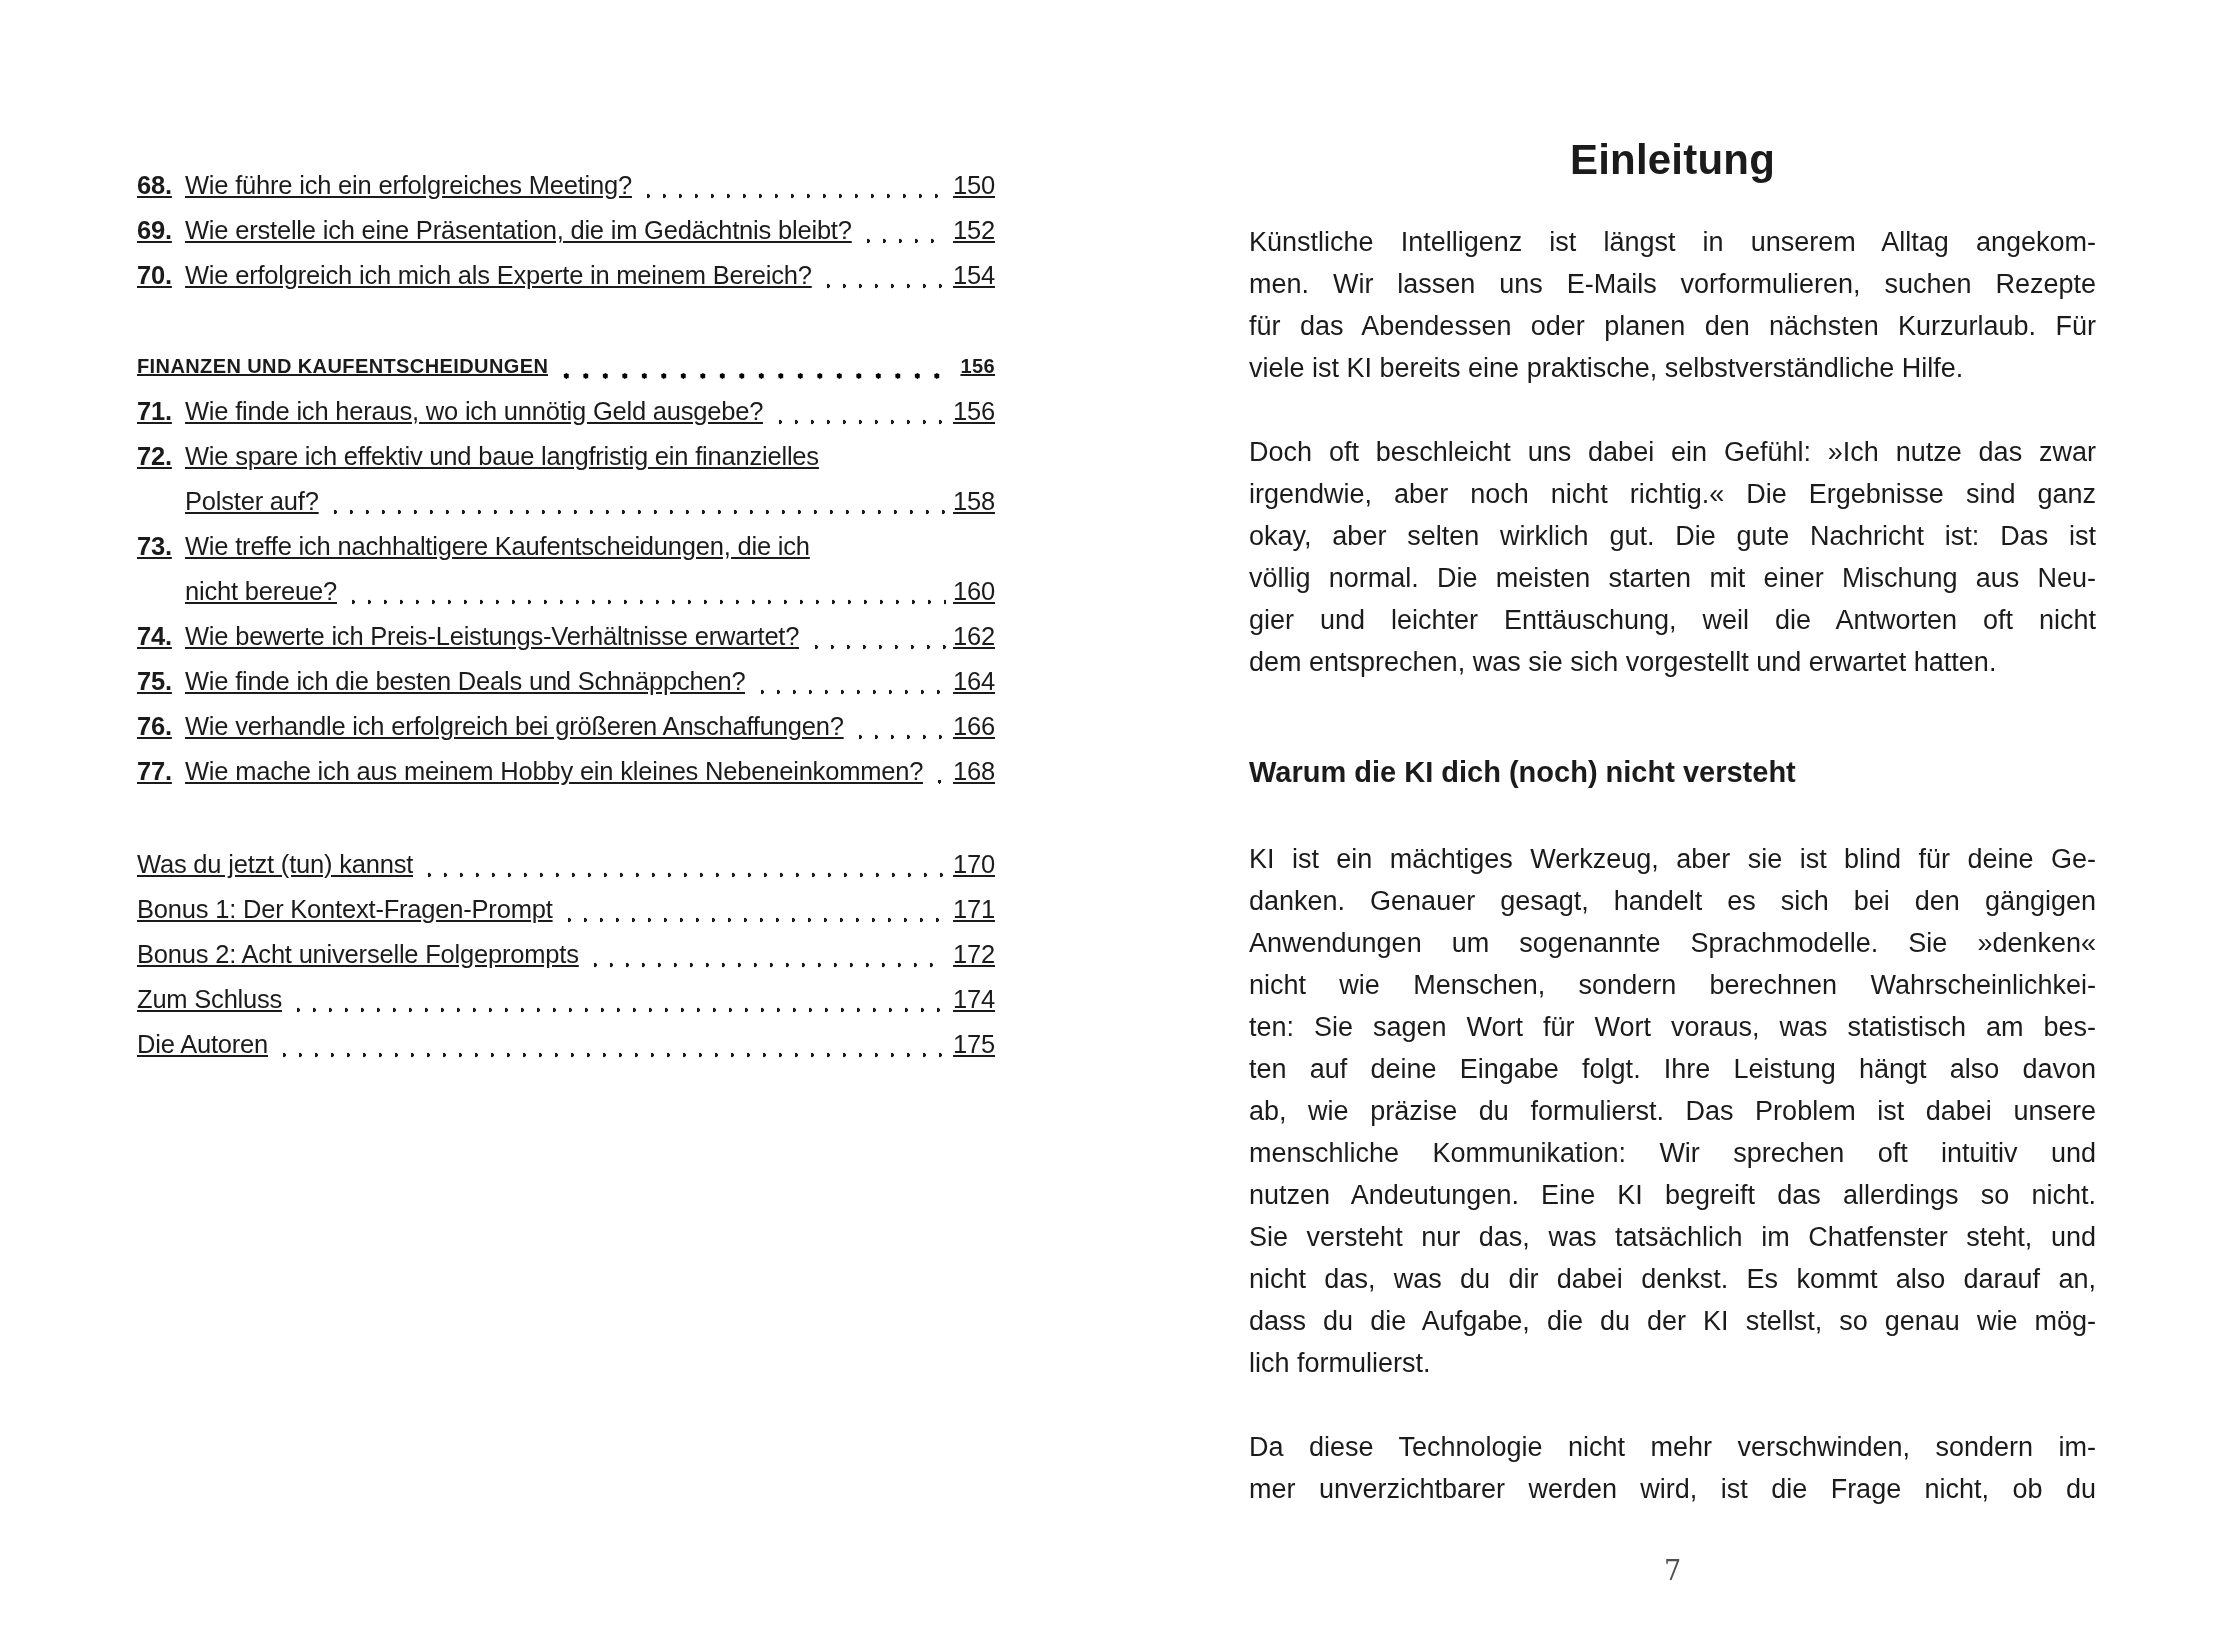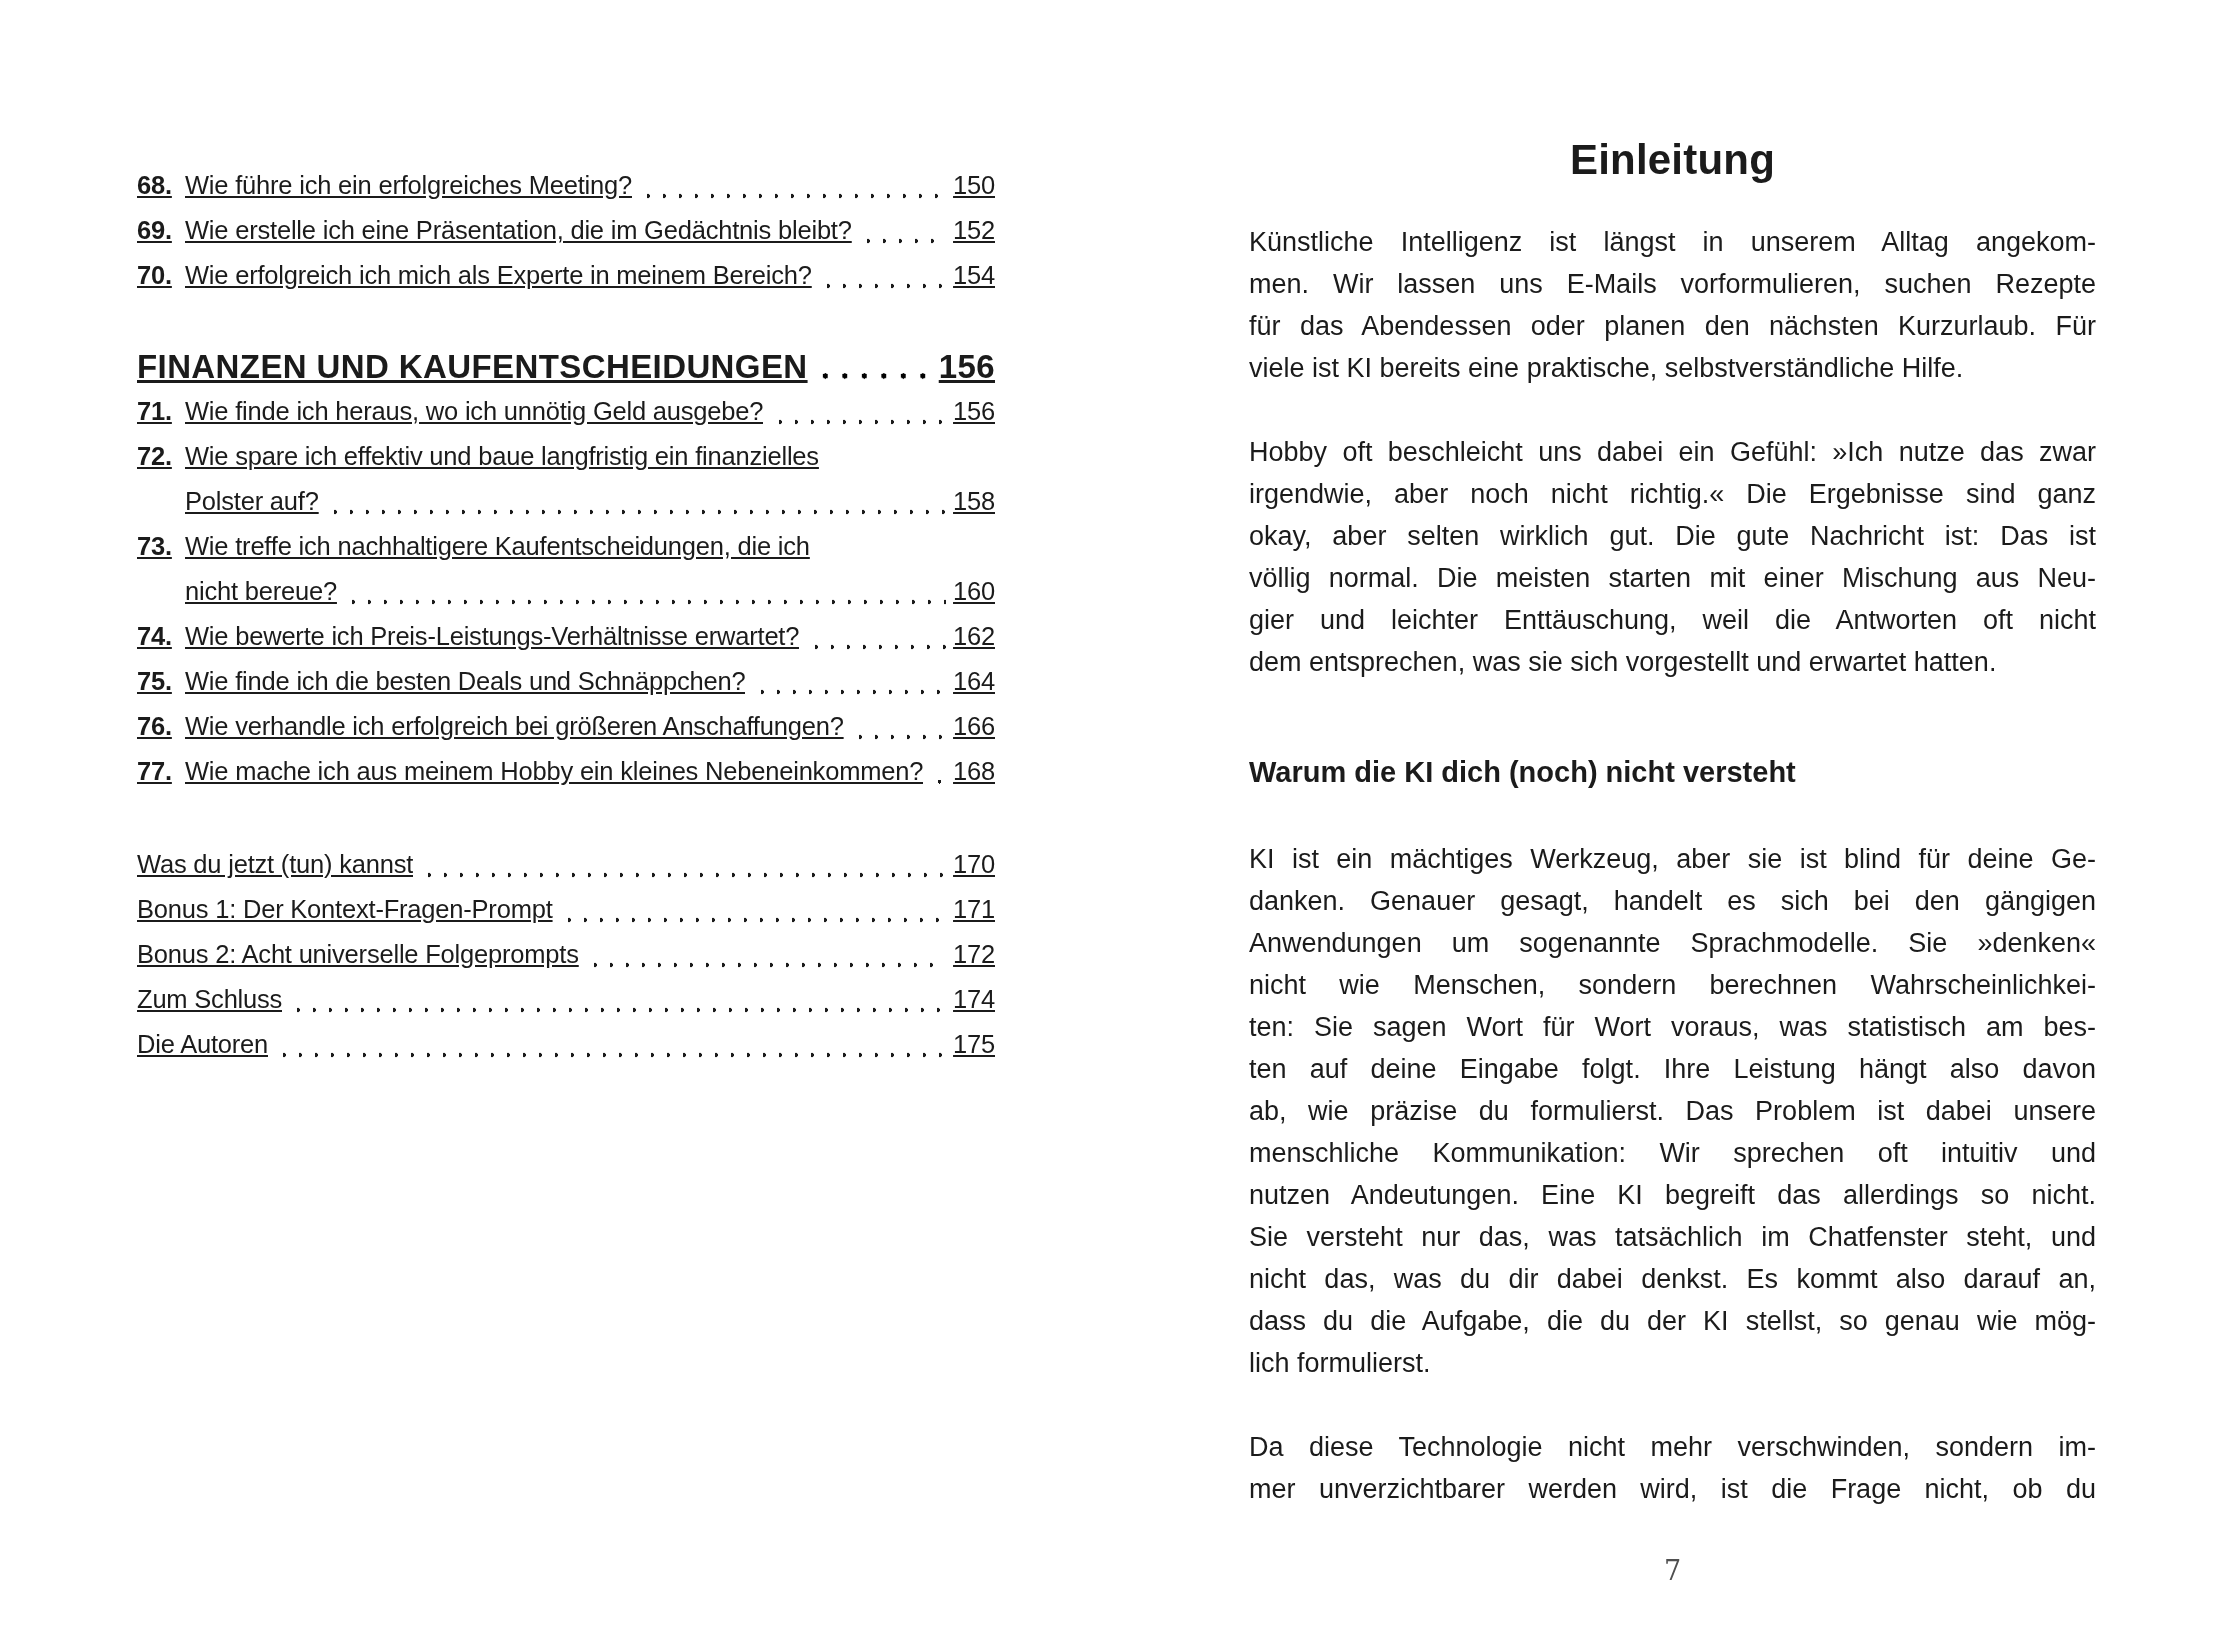--- a/index.html
+++ b/index.html
@@ -43,21 +43,21 @@
     margin: 0 7.4px 9.3px 9.3px;
     background-image: radial-gradient(circle 1.9px at 7.4px 2.8px, #1b1b1b 98%, transparent 100%);
     background-size: 16px 5.6px;
     background-repeat: repeat-x;
   }
   .toc-page { flex: 0 0 auto; }
   .section-row {
     font-weight: bold;
     margin-top: 46px;
     letter-spacing: 0.4px;
-    font-size: 33px;
+    font-size: 20px;
   }
   .section-row .leader {
     background-image: radial-gradient(circle 2.6px at 8.3px 2.8px, #000 98%, transparent 100%);
     background-size: 19.5px 6.5px;
     height: 6.5px;
     margin-bottom: 9.3px;
   }
   .back-matter { margin-top: 48px; }
 
   
@@ -214,21 +214,21 @@
 
   <div class="right-page">
     <h1 class="intro-title">Einleitung</h1>
     <div id="para1" class="para">
         <div class="pline">Künstliche Intelligenz ist längst in unserem Alltag angekom-</div>
         <div class="pline">men. Wir lassen uns E-Mails vorformulieren, suchen Rezepte</div>
         <div class="pline">für das Abendessen oder planen den nächsten Kurzurlaub. Für</div>
         <div class="pline last">viele ist KI bereits eine praktische, selbstverständliche Hilfe.</div>
       </div>
     <div id="para2" class="para">
-        <div class="pline">Hobby oft beschleicht uns dabei ein Gefühl: »Ich nutze das zwar</div>
+        <div class="pline">Doch oft beschleicht uns dabei ein Gefühl: »Ich nutze das zwar</div>
         <div class="pline">irgendwie, aber noch nicht richtig.« Die Ergebnisse sind ganz</div>
         <div class="pline">okay, aber selten wirklich gut. Die gute Nachricht ist: Das ist</div>
         <div class="pline">völlig normal. Die meisten starten mit einer Mischung aus Neu-</div>
         <div class="pline">gier und leichter Enttäuschung, weil die Antworten oft nicht</div>
         <div class="pline last">dem entsprechen, was sie sich vorgestellt und erwartet hatten.</div>
       </div>
     <h2 class="subheading">Warum die KI dich (noch) nicht versteht</h2>
     <div id="para3" class="para">
         <div class="pline">KI ist ein mächtiges Werkzeug, aber sie ist blind für deine Ge-</div>
         <div class="pline">danken. Genauer gesagt, handelt es sich bei den gängigen</div>

